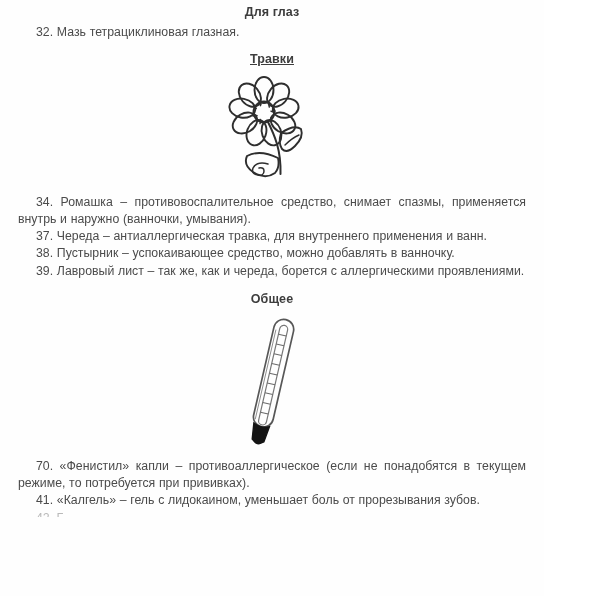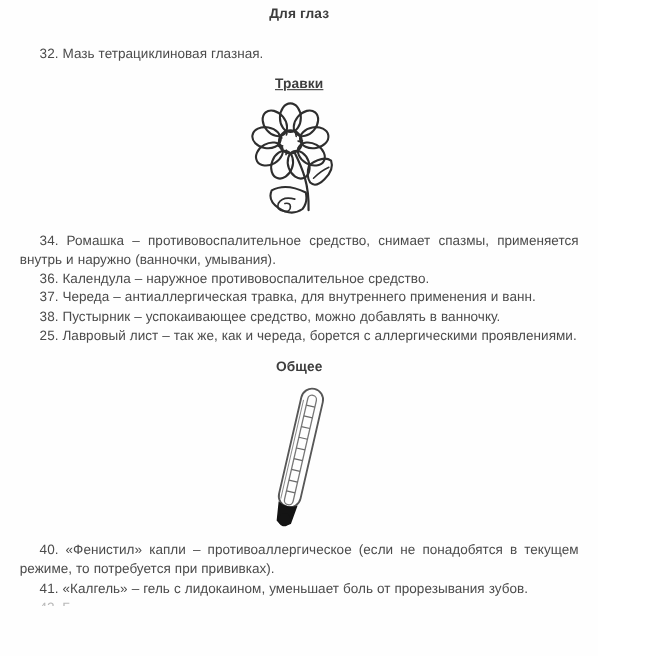--- a/index.html
+++ b/index.html
@@ -39,21 +39,21 @@
   .para {
     font-size: 12.3px;
     color: #4b4b4b;
     line-height: 17.3px;
     margin: 0;
     text-align: justify;
     text-indent: 18px;
     letter-spacing: 0.02px;
     word-spacing: 0.2px;
   }
-  .para.first-after-heading { margin-top: 20px; }
+  .para.first-after-heading { margin-top: 3px; }
   .para.nojustify { text-align: left; }
 
   .fig {
     display: block;
     margin: 0 auto;
     position: relative;
   }
   .fig-flower {
     width: 140px;
     height: 108px;
@@ -138,27 +138,26 @@
         <path d="M66 92 q-11 -3 -15 4 q-2 6 5 7 q6 1 6 -4 q0 -4 -5 -3" stroke-width="1.5"></path>
       </g>
     </svg>
   </div>
 
   <div class="spacer-after-flower"></div>
 
   <p class="para">34. Ромашка – противовоспалительное средство, снимает спазмы, применяется внутрь и наружно (ванночки, умывания).</p>
 
 
-  <p class="para nojustify">36. Календула – наружное противовоспалительное средство.</p>
 
   <p class="para nojustify">37. Череда – антиаллергическая травка, для внутреннего применения и ванн.</p>
 
   <p class="para nojustify">38. Пустырник – успокаивающее средство, можно добавлять в ванночку.</p>
 
-  <p class="para">25. Лавровый лист – так же, как и череда, борется с аллергическими проявлениями.</p>
+  <p class="para">39. Лавровый лист – так же, как и череда, борется с аллергическими проявлениями.</p>
 
   <h2 class="section-heading h-common">Общее</h2>
 
   <div class="fig fig-thermo">
     <svg viewBox="0 0 120 140" width="120" height="140" aria-hidden="true">
       <g transform="rotate(13 60 70)">
 
         <rect x="50" y="8" width="20" height="110" rx="10" ry="10" fill="none" stroke="#575757" stroke-width="1.7"></rect>
 
         <rect x="56" y="14" width="8" height="102" rx="4" ry="4" fill="none" stroke="#777777" stroke-width="1.2"></rect>
@@ -178,20 +177,20 @@
         <line x1="52.5" y1="20" x2="52.5" y2="112" stroke="#8a8a8a" stroke-width="0.9"></line>
 
         <path d="M52 116 q8 4 16 0 l-2 16 q-6 5 -12 0 z" fill="#141414" stroke="#141414" stroke-width="1.4"></path>
         <rect x="55" y="124" width="10" height="12" rx="5" fill="#141414"></rect>
       </g>
     </svg>
   </div>
 
   <div class="spacer-after-thermo"></div>
 
-  <p class="para">40. «Фенистил» капли – противоаллергическое (если не понадобятся в текущем режиме, то потребуется при прививках).</p>
+  <p class="para">70. «Фенистил» капли – противоаллергическое (если не понадобятся в текущем режиме, то потребуется при прививках).</p>
 
   <p class="para nojustify">41. «Калгель» – гель с лидокаином, уменьшает боль от прорезывания зубов.</p>
 
   <p class="cut-line">42. Г</p>
 
   <div class="clip-bottom"></div>
 </div>
 
 </body></html>

